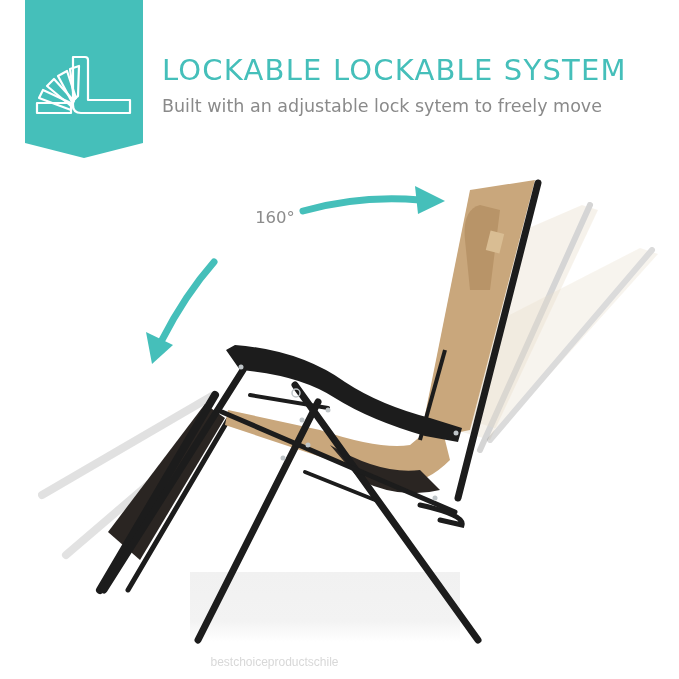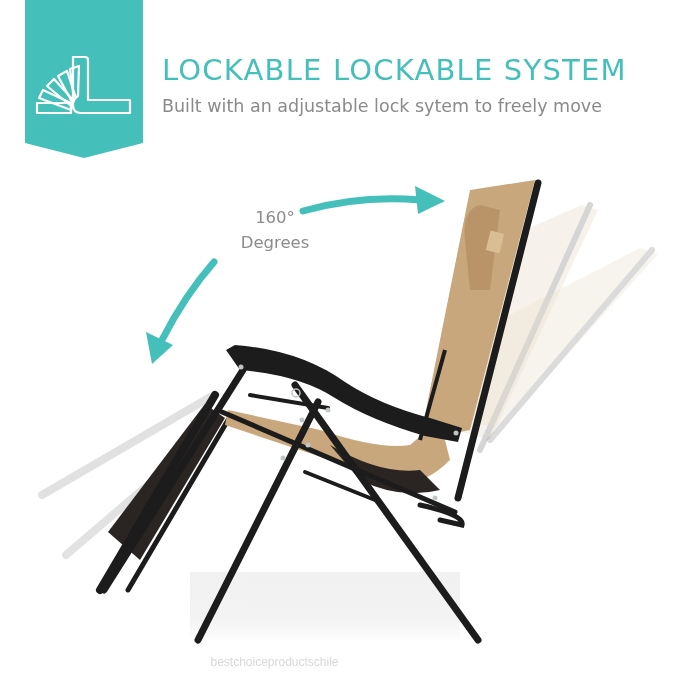--- a/index.html
+++ b/index.html
@@ -111,16 +111,15 @@
     <circle cx="308" cy="445" r="2.5"></circle>
     <circle cx="283" cy="458" r="2.5"></circle>
     <circle cx="456" cy="433" r="2.5"></circle>
     <circle cx="435" cy="498" r="2.5"></circle>
     <circle cx="296" cy="393" r="4" fill="none" stroke="#bfc5c8" stroke-width="1.5"></circle>
   </g>
 </svg>
 
 <div class="degrees">
   <span class="num">160°</span>
-  <span class="lbl">Degrees</span>
 </div>
 
 <div class="watermark">bestchoiceproductschile</div>
 
 </body></html>

